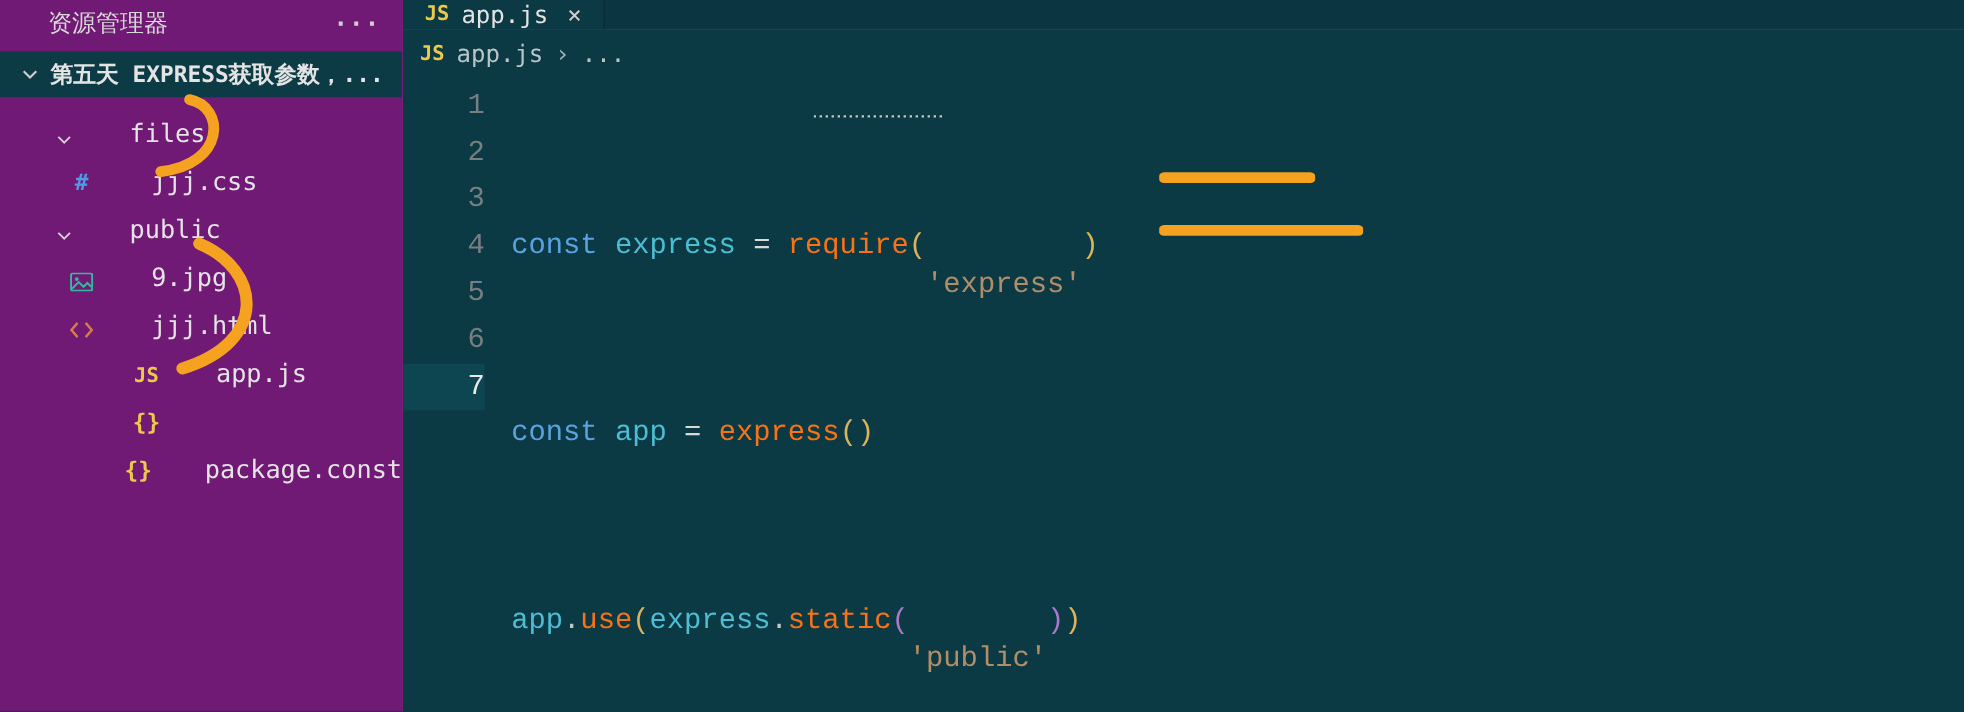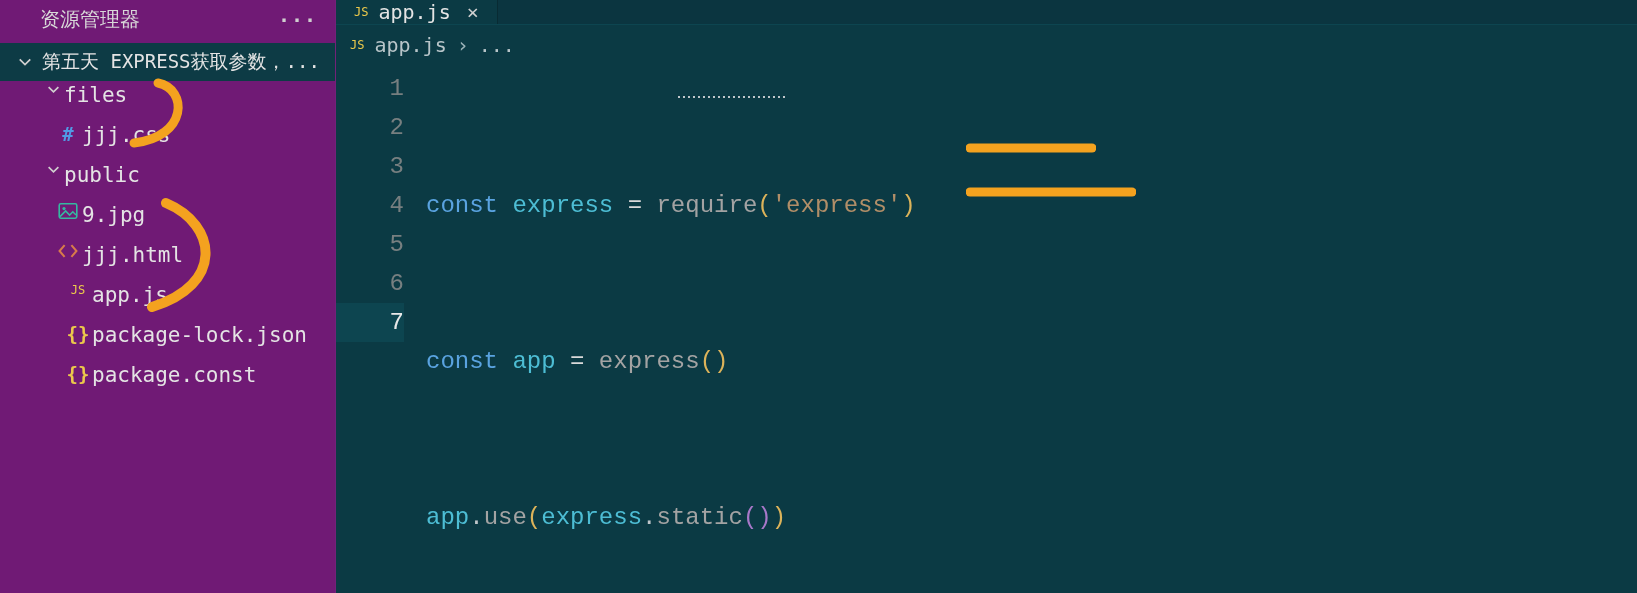--- a/index.html
+++ b/index.html
@@ -29,43 +29,44 @@
     color: #d8d8d8;
     font-size: 20px;
   }
   .sidebar-header .dots { color: #cfcfcf; letter-spacing: 1px; font-weight: 700; }
   .section-title {
     display: flex;
     align-items: center;
     gap: 6px;
     padding: 6px 10px 6px 14px;
     color: #e4e4e4;
-    font-weight: 400;
+    font-weight: 700;
     font-size: 19px;
     background: #0d3b45;
   }
   .tree { padding: 2px 0 0 0; position: relative; }
   .tree-row {
     display: flex;
-    align-items: flex-start;
+    align-items: flex-end;
     height: 40px;
     padding-left: 18px;
     color: #e4e4e4;
     font-size: 21px;
     cursor: pointer;
     position: relative;
+    gap: 44px;
   }
   .tree-row .icon { width: 28px; display: inline-flex; justify-content: center; }
   .indent-1 { padding-left: 42px; }
   .indent-2 { padding-left: 54px; }
   .chev { width: 22px; display: inline-flex; justify-content: center; color:#d0d0d0; }
 
   
   .ic-css   { color: #519ae4; font-weight: 700; font-size: 19px; }
-  .ic-js    { color: #ecc94b; font-weight: 400; font-size: 12px; }
+  .ic-js    { color: #ecc94b; font-weight: 700; font-size: 17px; }
   .ic-json  { color: #ecc94b; font-weight: 700; font-size: 19px; }
   .ic-html  { color: #d87b4a; }
   .ic-img   { color: #35b8a0; }
 
   
   .anno-stroke { position:absolute; pointer-events:none; }
 
   
   .editor-area {
     flex: 1;
@@ -125,22 +126,22 @@
     color: #c0c6ca;
     white-space: pre;
     position: relative;
   }
   .code-line { height: 39px; display:flex; align-items:flex-start; }
   .line-active-gutter { background: #0d4550; color: #e8e8e8; }
 
   
   .tk-kw     { color: #5aa3e0; }  
   .tk-var    { color: #4dbdd4; }  
-  .tk-fn     { color: #a3a3a3; }  
-  .tk-str    { color: #b18e68; }  
+  .tk-fn     { color: #f97316; }  
+  .tk-str    { color: #b18e68; margin-top: 32px; }  
   .tk-eq     { color: #d9d9d9; }
   .tk-punct  { color: #dcb35a; }  
   .tk-brace  { color: #a878c9; }
   .tk-dot    { color:#c0c6ca; }
   .code-annos { position:absolute; pointer-events:none; }
 </style>
 </head>
 <body>
 
 <div class="sidebar">
@@ -206,21 +207,20 @@
 
     <div class="tree-row indent-1">
       <span class="chev"></span>
       <span class="icon ic-js">JS</span>
       <span>app.js</span>
     </div>
 
     <div class="tree-row indent-1">
       <span class="chev"></span>
       <span class="icon ic-json">{}</span>
-      <span>package-lock.json</span>
     </div>
 
     <div class="tree-row indent-1">
       <span class="chev"></span>
       <span class="icon ic-json">{}</span>
       <span>package.const</span>
     </div>
 
     <svg class="anno-stroke" style="left:122px; top:-4px; width:80px; height:78px;" viewBox="0 0 80 78">
       <path d="M36 6 C 66 12, 66 60, 12 66" fill="none" stroke="#f4a21f" stroke-width="9" stroke-linecap="round"></path>
@@ -258,21 +258,21 @@
       <div>6</div>
       <div class="line-active-gutter">7</div>
     </div>
 
     <div class="code">
       
       <div class="code-line"><span class="tk-kw">const</span>&nbsp;<span class="tk-var">express</span>&nbsp;<span class="tk-eq">=</span>&nbsp;<span class="tk-fn">require</span><span class="tk-punct">(</span><span class="tk-str">'express'</span><span class="tk-punct">)</span></div>
       
       <div class="code-line"><span class="tk-kw">const</span>&nbsp;<span class="tk-var">app</span>&nbsp;<span class="tk-eq">=</span>&nbsp;<span class="tk-fn">express</span><span class="tk-punct">()</span></div>
       
-      <div class="code-line"><span class="tk-var">app</span><span class="tk-dot">.</span><span class="tk-fn">use</span><span class="tk-punct">(</span><span class="tk-var">express</span><span class="tk-dot">.</span><span class="tk-fn">static</span><span class="tk-brace">(</span><span class="tk-brace">)</span><span class="tk-punct">)</span></div>
+      <div class="code-line"><span class="tk-var">app</span><span class="tk-dot">.</span><span class="tk-fn">use</span><span class="tk-punct">(</span><span class="tk-var">express</span><span class="tk-dot">.</span><span class="tk-fn">static</span><span class="tk-brace">(</span><span class="tk-str">'public'</span><span class="tk-brace">)</span><span class="tk-punct">)</span></div>
       
       
       
       
       
       
       
       
 
       

